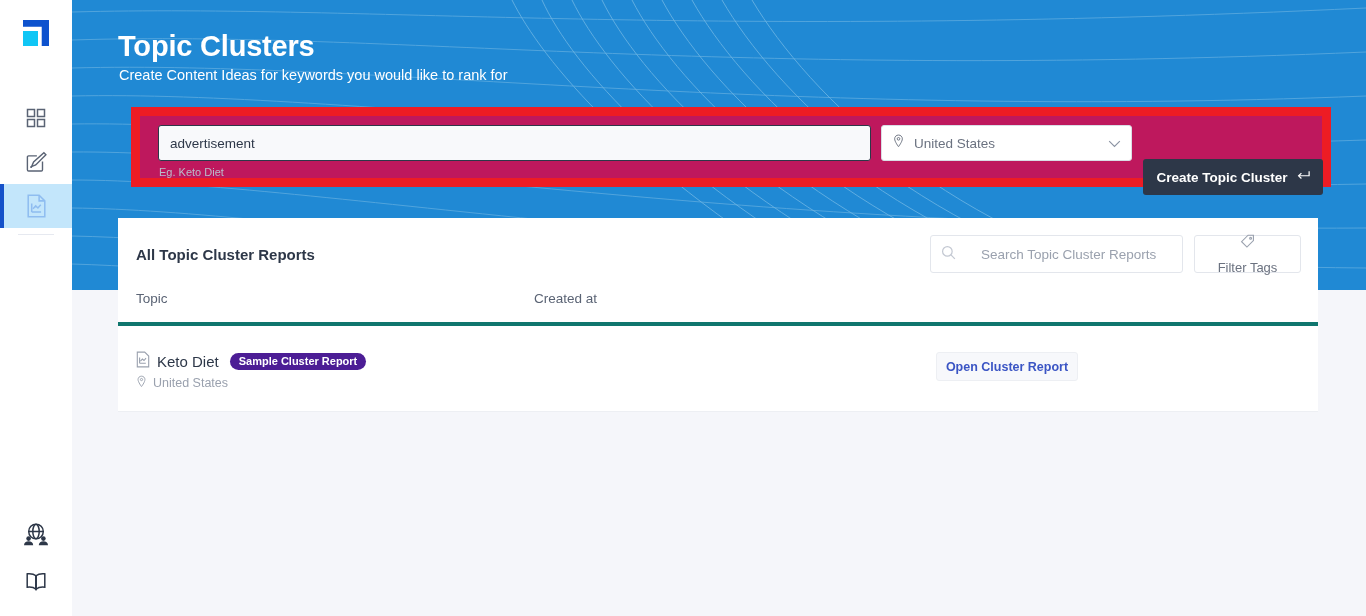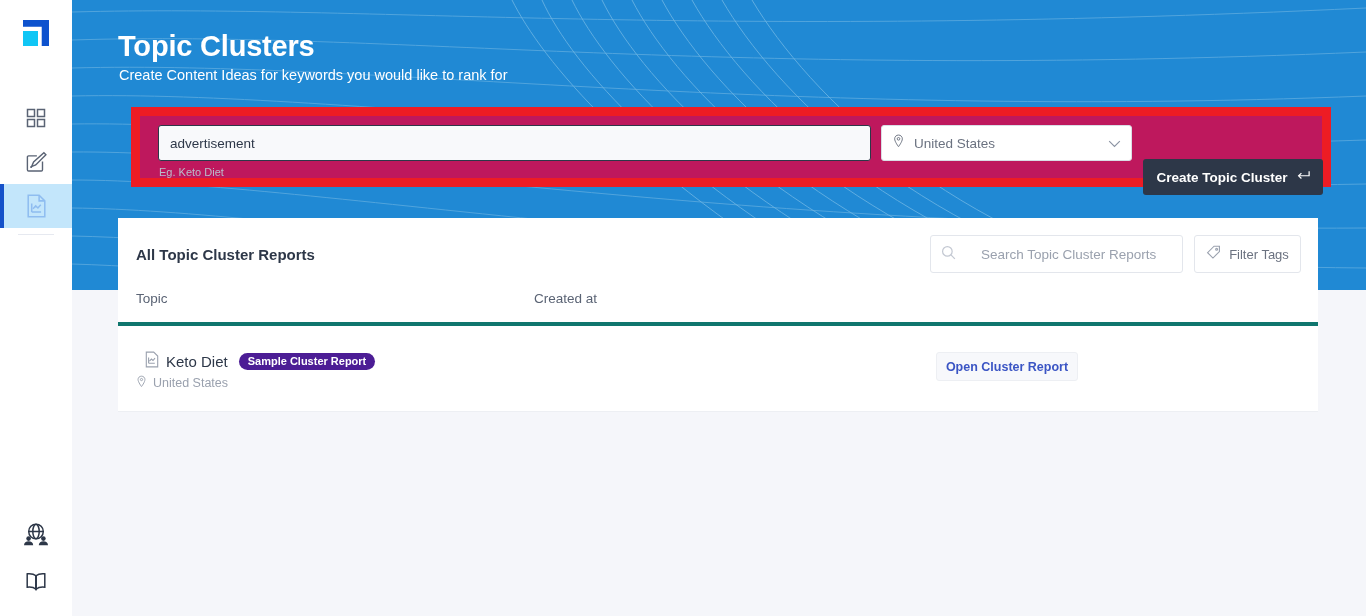--- a/index.html
+++ b/index.html
@@ -163,35 +163,36 @@
   }
   .report-search input::placeholder { color: #9aa1ae; }
   .filter-btn {
     position: absolute; left: 1076px; top: 17px;
     width: 107px; height: 38px;
     border: 1px solid #e3e6ec; border-radius: 3px;
     background: #ffffff;
     display: flex; align-items: center; justify-content: center; gap: 8px;
     font-size: 13px; color: #6b7280; cursor: pointer;
     font-family: "Liberation Sans", sans-serif;
+    flex-direction: column;
   }
 
   .table-head {
     position: relative; height: 35px;
     border-bottom: 4px solid #0f766e;
   }
   .th { position: absolute; top: 0; font-size: 13.5px; color: #5a6374; }
   .th-topic { left: 18px; }
   .th-created { left: 396px; margin-left: 20px; }
 
   .row {
     position: relative; height: 86px;
     border-bottom: 1px solid #edeff3;
   }
-  .row-topic { position: absolute; left: 18px; top: 25px; display: flex; align-items: center; gap: 7px; margin-left: 9px; }
+  .row-topic { position: absolute; left: 18px; top: 25px; display: flex; align-items: center; gap: 7px; }
   .row-topic .name { font-size: 15px; color: #2d3748; }
   .badge {
     background: #4c1d95; color: #ffffff;
     font-size: 11px; font-weight: 700;
     border-radius: 9px; padding: 2px 9px 3px;
     margin-left: 4px;
   }
   .row-loc {
     position: absolute; left: 18px; top: 49px;
     display: flex; align-items: center; gap: 6px;

